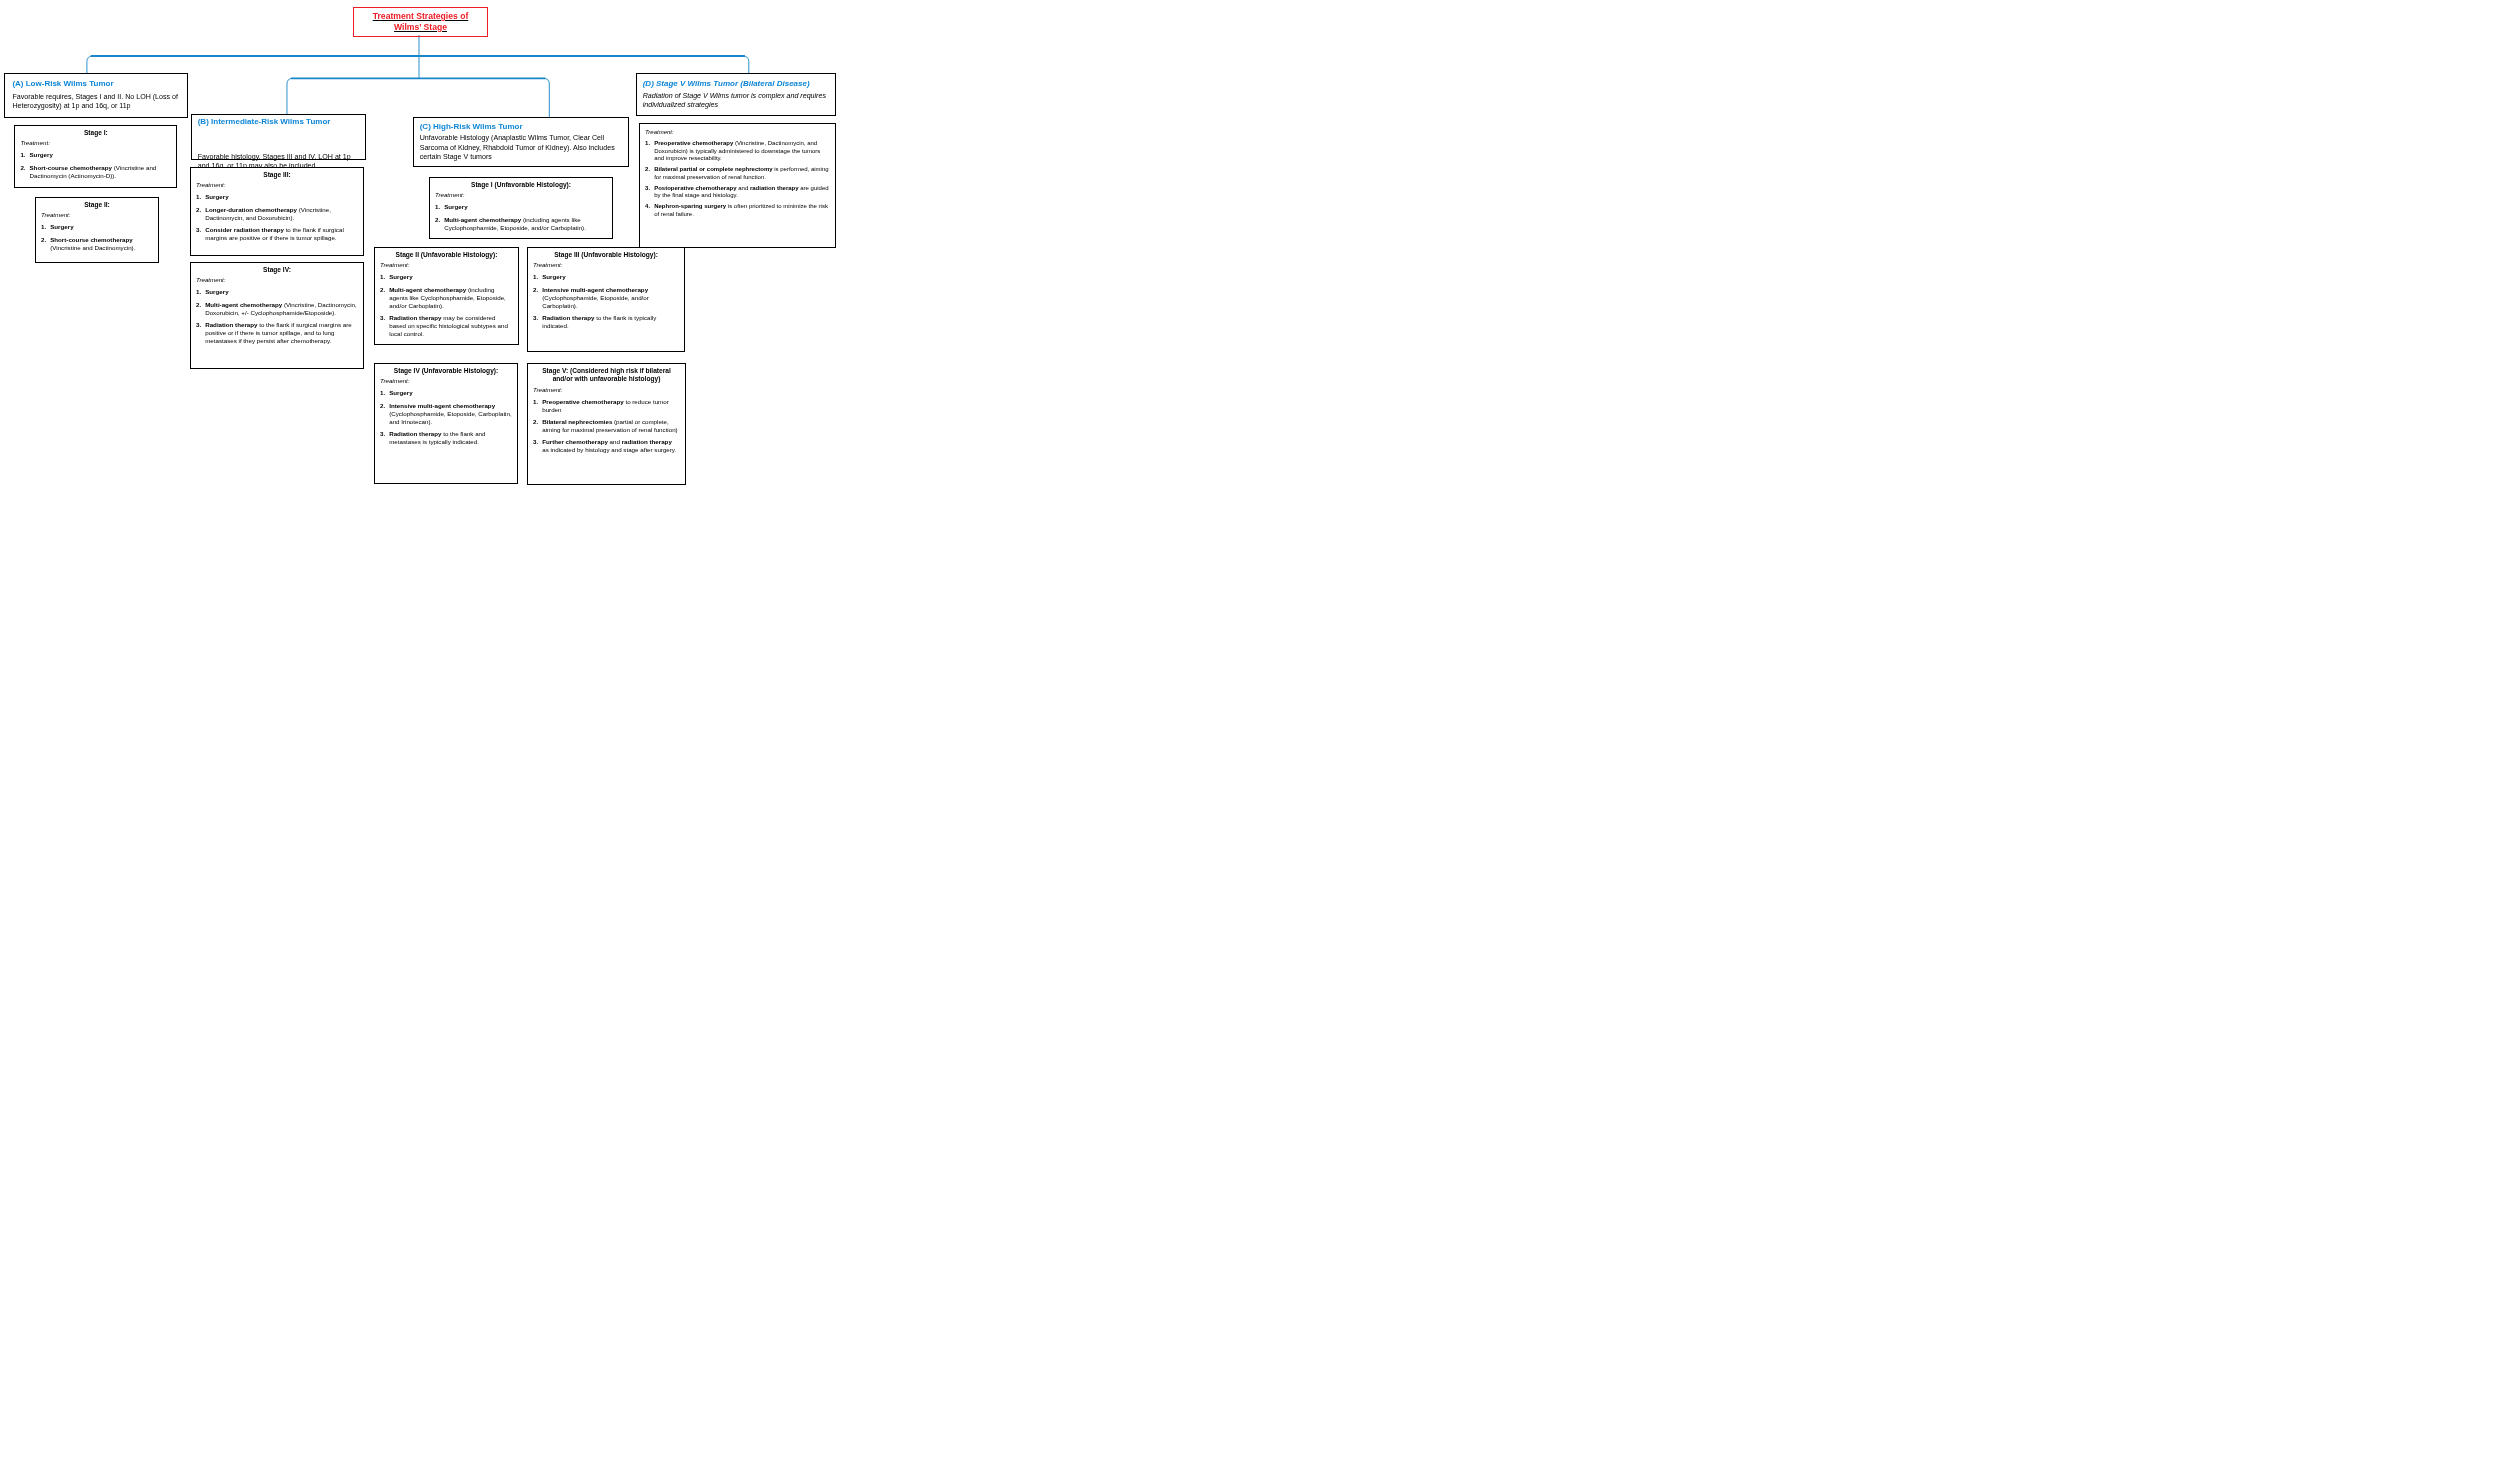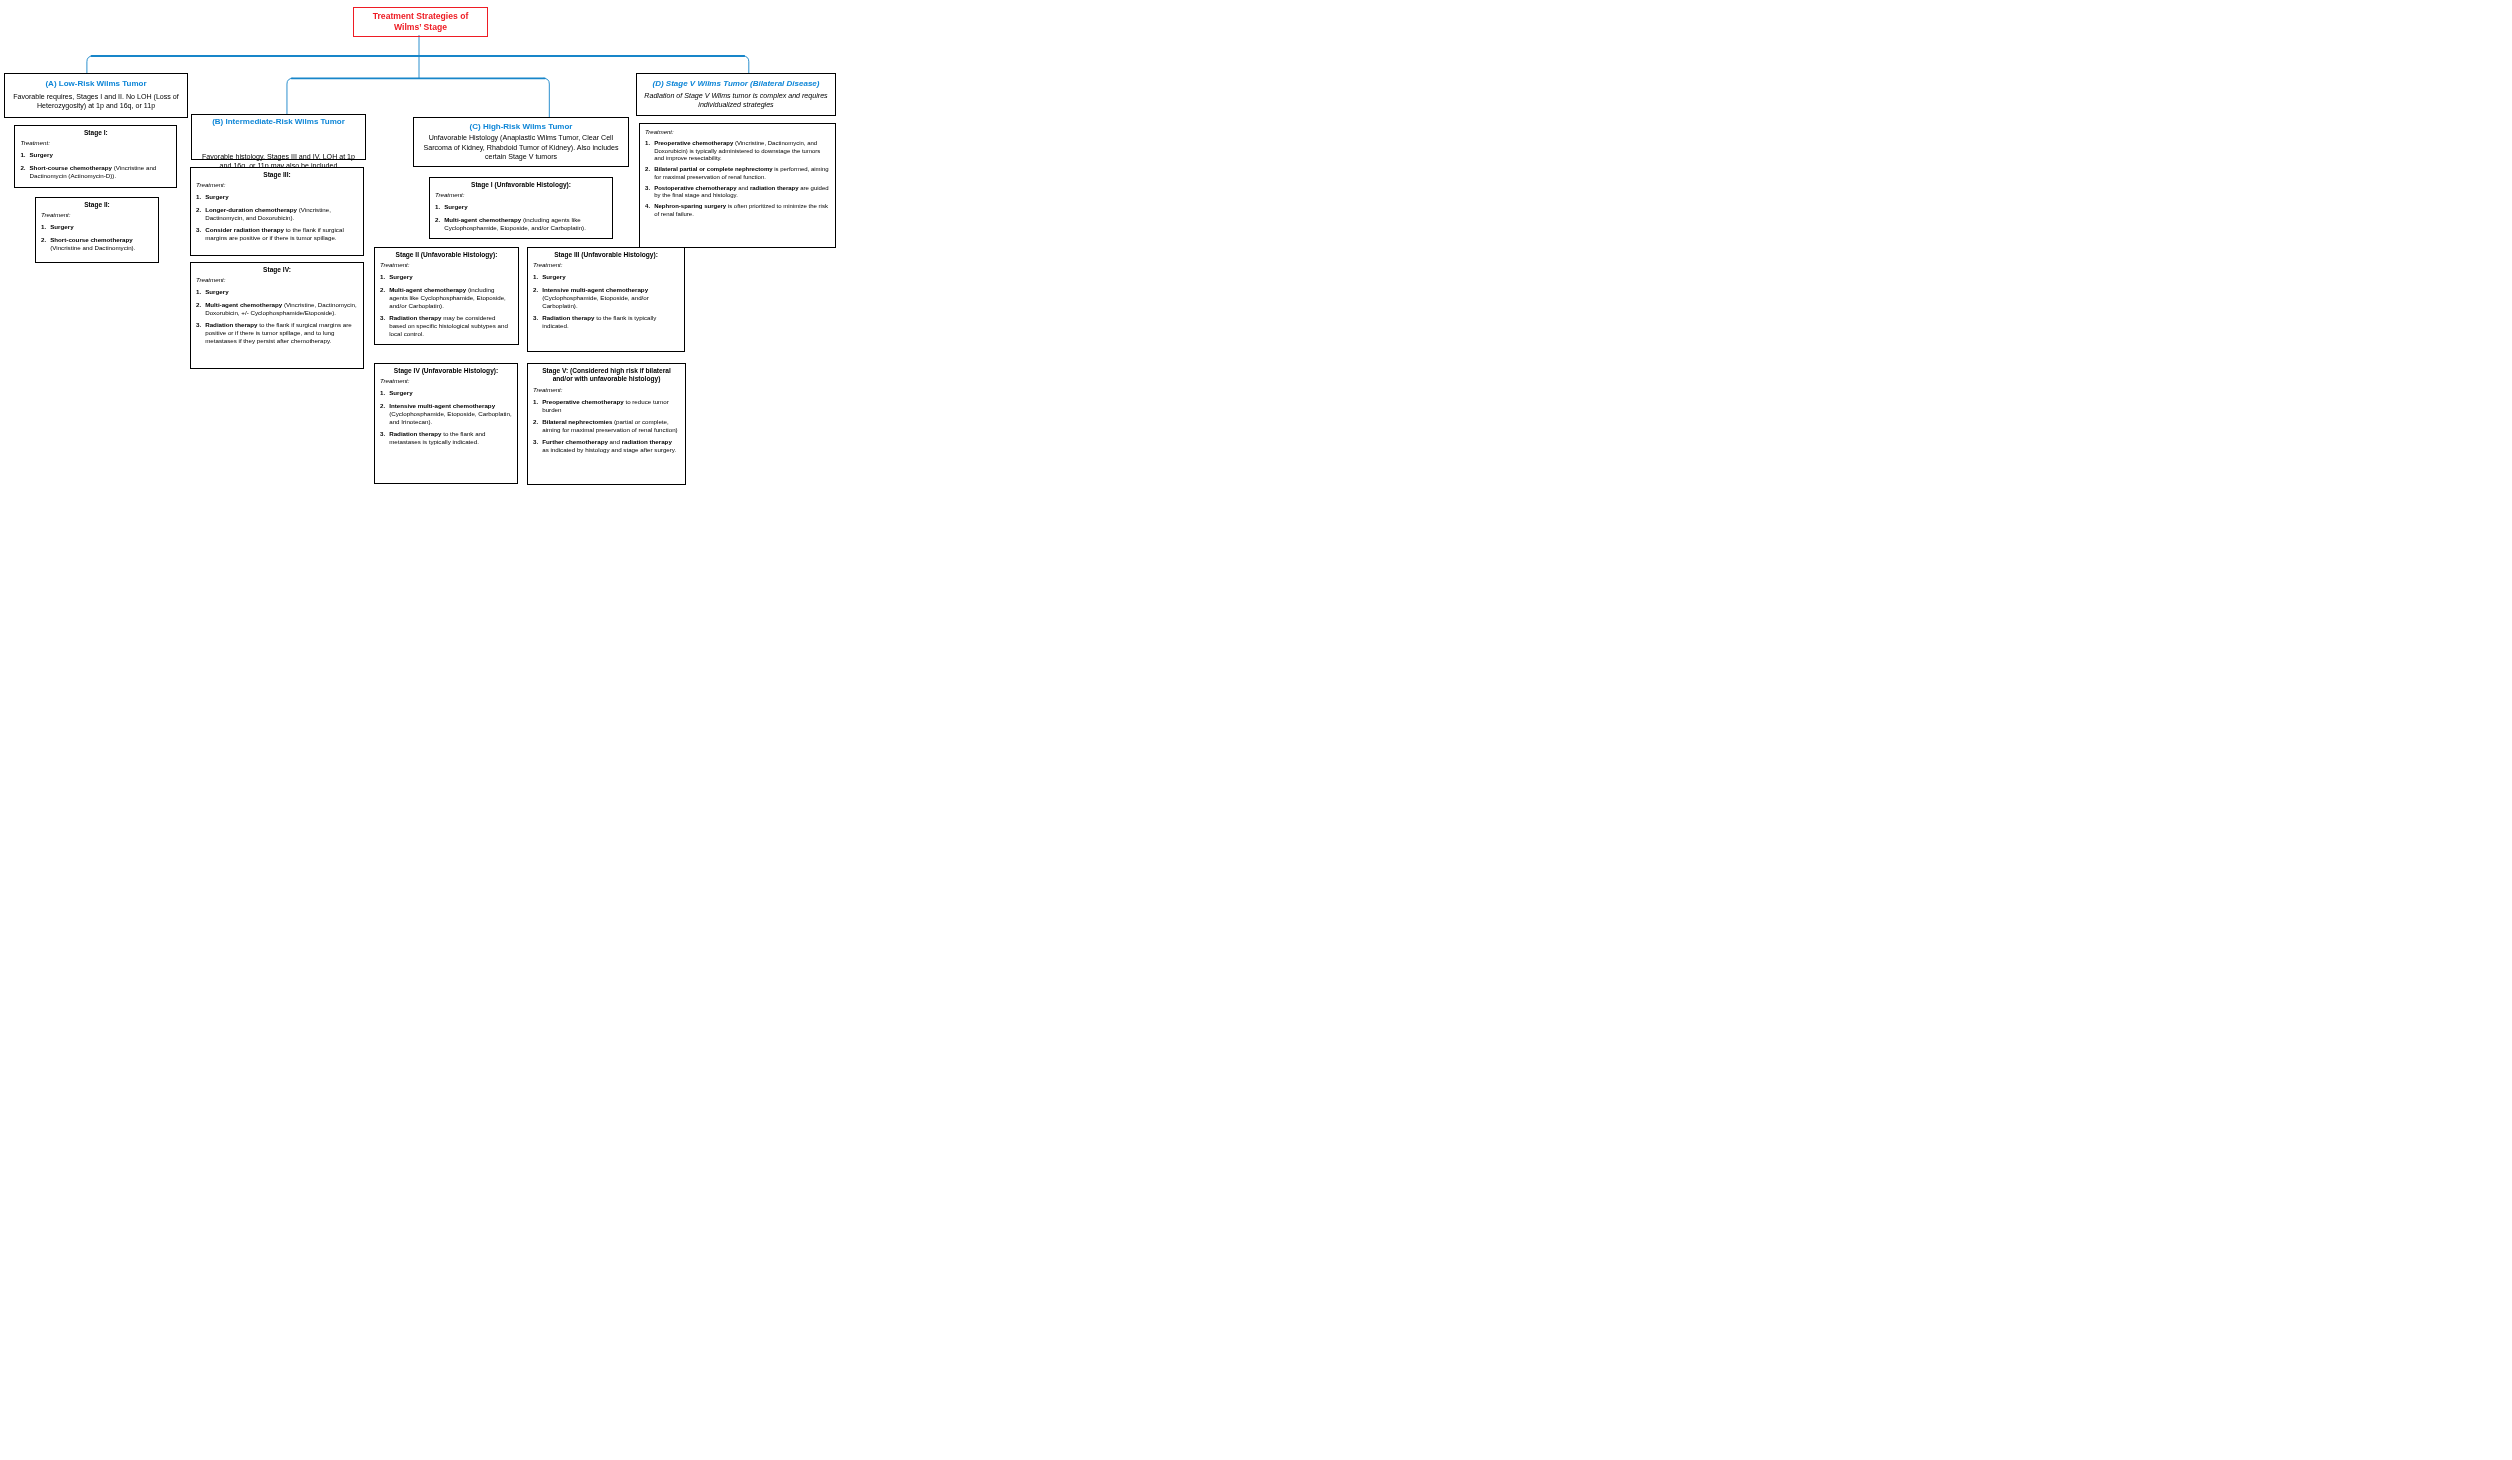--- a/index.html
+++ b/index.html
@@ -4,24 +4,24 @@
 <style>
   html,body{margin:0;padding:0;background:#ffffff;}
   body{font-family:"Liberation Sans", sans-serif; color:#000;}
   #canvas{position:relative;width:838px;height:487px;background:#fff;overflow:hidden;}
   #connectors{position:absolute;left:0;top:0;width:838px;height:487px;pointer-events:none;}
   .hline{stroke:var(--connector-blue);stroke-width:3.2;fill:none;stroke-linecap:round;}
   .vline{stroke:var(--connector-blue);stroke-width:1.6;fill:none;stroke-linecap:round;}
 
   .title-box{position:absolute;left:353px;top:6.9px;width:133px;height:28px;
     border:1.1px solid var(--title-red);display:flex;flex-direction:column;justify-content:center;
-    text-align:center;}
+    text-align:center;text-decoration:underline;}
   .title-line{color:var(--title-red);font-weight:bold;font-size:8.6px;line-height:1.25;}
 
-  .branch-header{position:absolute;border:0.9px solid #000;background:#fff;text-align:center;
+  .branch-header{position:absolute;border:0.9px solid #000;background:#fff;
     display:flex;flex-direction:column;justify-content:space-evenly;padding:1.7px 5.7px;box-sizing:border-box;}
   .branch-heading{color:var(--accent-blue);font-weight:bold;font-size:8px;line-height:1.25;}
   .branch-desc{font-size:7.1px;line-height:1.3;}
 
   #hdr-a{left:4px;  top:73px;width:184px;height:45px;padding:1.7px 7.4px;}
   #hdr-b{left:191px;top:114px;width:175px;height:46px;gap:26px;}
   #hdr-c{left:413px;top:117px;width:216px;height:50px;}
   #hdr-d{left:636px;top:73px;width:200px;height:43px;font-style:italic;}
 
   .stage-box{position:absolute;border:0.9px solid #000;background:#fff;box-sizing:border-box;

